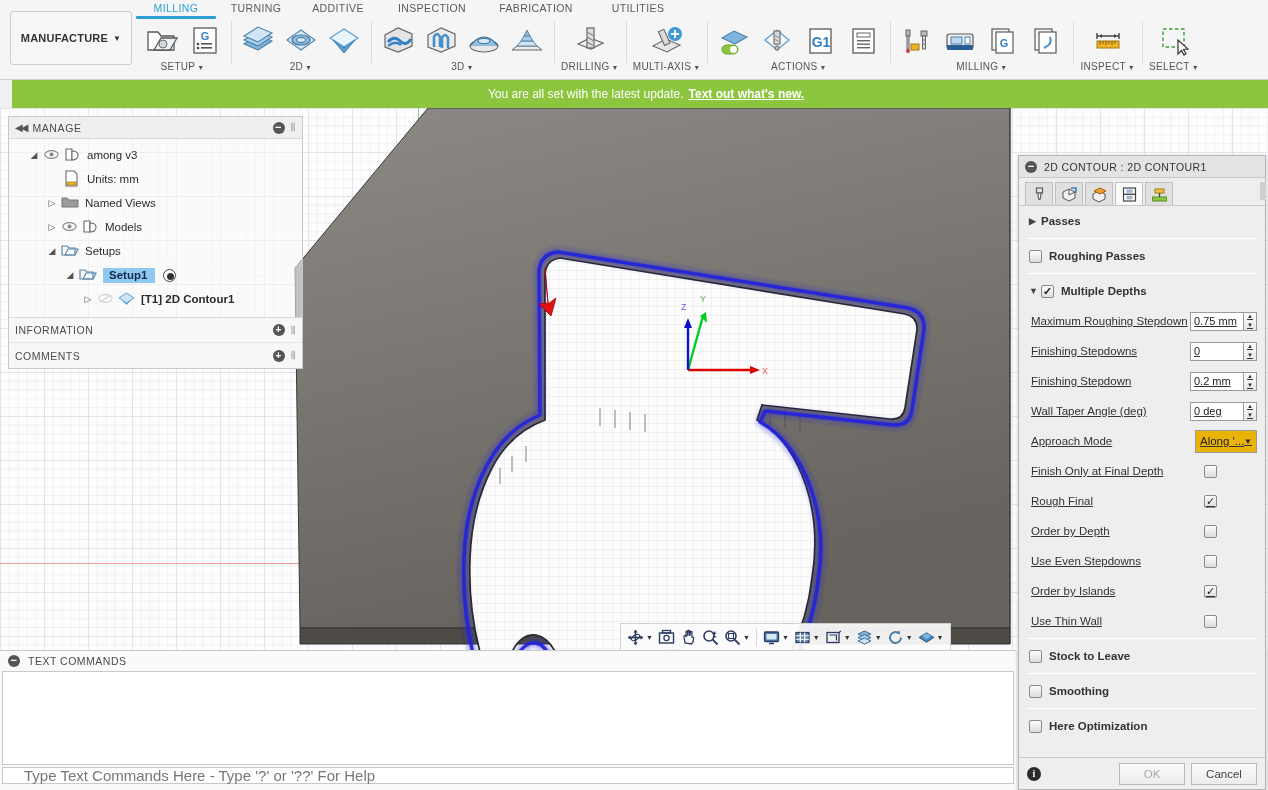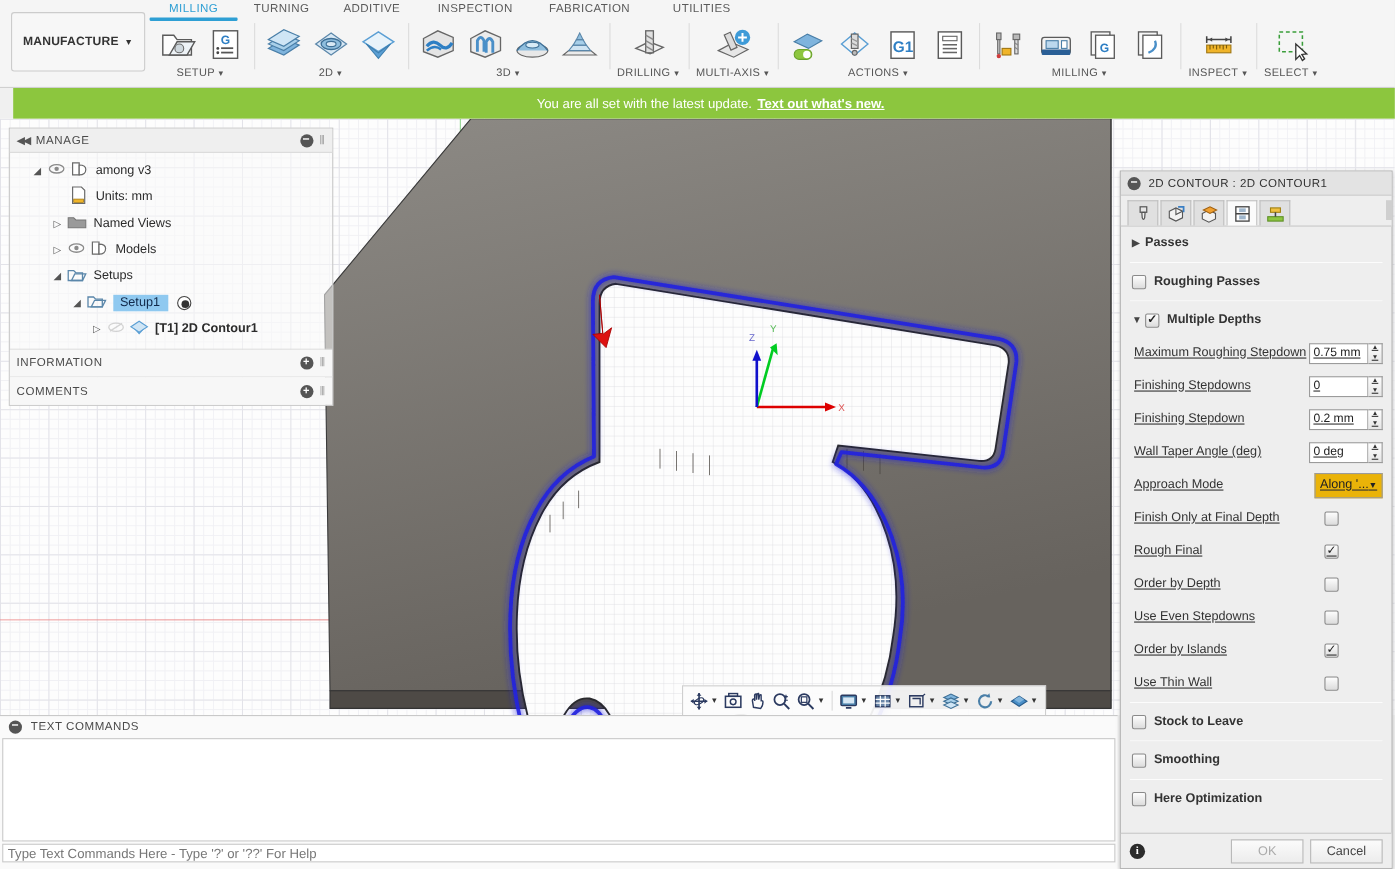--- a/index.html
+++ b/index.html
@@ -108,21 +108,21 @@
   .tree { padding: 4px 0 6px 0; }
   .trow {
     display: flex; align-items: center; height: 24px; font-size: 11.5px;
     color: #2b2b2b; padding-left: 6px; cursor: default;
   }
   .arr { width: 14px; text-align: center; font-size: 9px; color: #555; }
   .arr.down { color:#555; }
   .eye { width: 20px; text-align:center; }
   .ticon { width: 22px; text-align: center; }
   .tlabel { margin-left: 4px; }
-  .tlabel.sel { background: #8fc9f0; padding: 1px 8px 2px 6px; font-weight: normal; color:#11294a; }
+  .tlabel.sel { background: #8fc9f0; padding: 1px 8px 2px 6px; font-weight: bold; color:#11294a; }
   .radio-dot {
     margin-left: 8px; width: 13px; height: 13px; border: 1px solid #444;
     border-radius: 50%; position: relative; background:#fff;
   }
   .radio-dot::after{ content:""; position:absolute; left:3px; top:3px; width:7px; height:7px;
                      border-radius:50%; background:#333;}
 
   .browser-foot { border-top: 1px solid #dadada; }
   .foot-row {
     height: 25px; display: flex; align-items: center; padding: 0 6px;
@@ -156,21 +156,21 @@
     height: 20px; display:flex; align-items:center; padding:0 8px;
     font-size: 10.5px; color:#4a4a4a; letter-spacing:.5px;
   }
   .tc-head .minus {
     width:12px;height:12px;border-radius:50%;background:#555;color:#fff;
     font-size:11px;line-height:10px;text-align:center;font-weight:bold;margin-right:8px;
   }
   .tc-body { margin: 0 2px; height: 94px; background:#fff; border:1px solid #c9c9c9;}
   .tc-input {
     margin: 2px; height: 17px; background:#fff; border:1px solid #c9c9c9;
-    font-size: 12px; color:#777; padding: 1px 4px; display:flex; 
+    font-size: 15px; color:#777; padding: 1px 21px; display:flex; align-items:center;
   }
 
   
   .panel {
     position: absolute; left: 1018px; top: 155px; width: 248px;
     bottom: 0;
     background: #eeeeee; border: 1px solid #b5b5b5;
     display: flex; flex-direction: column;
     box-shadow: 0 1px 4px rgba(0,0,0,.18);
   }

